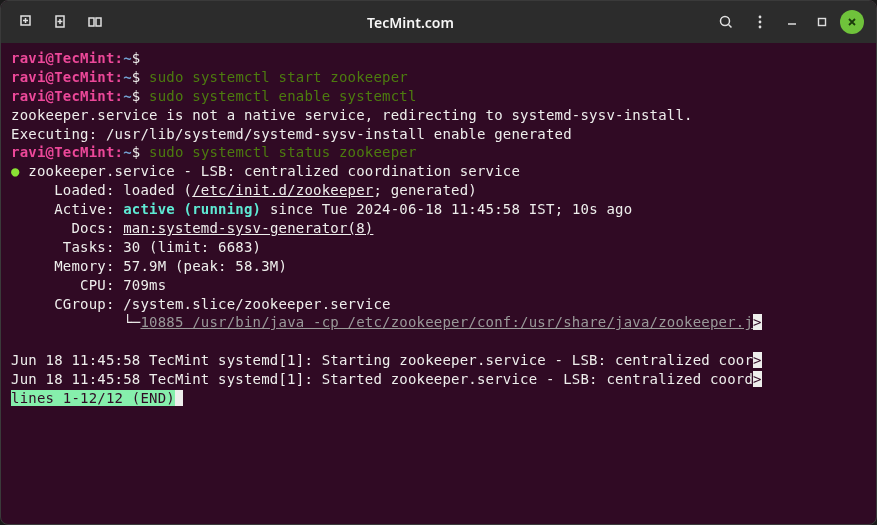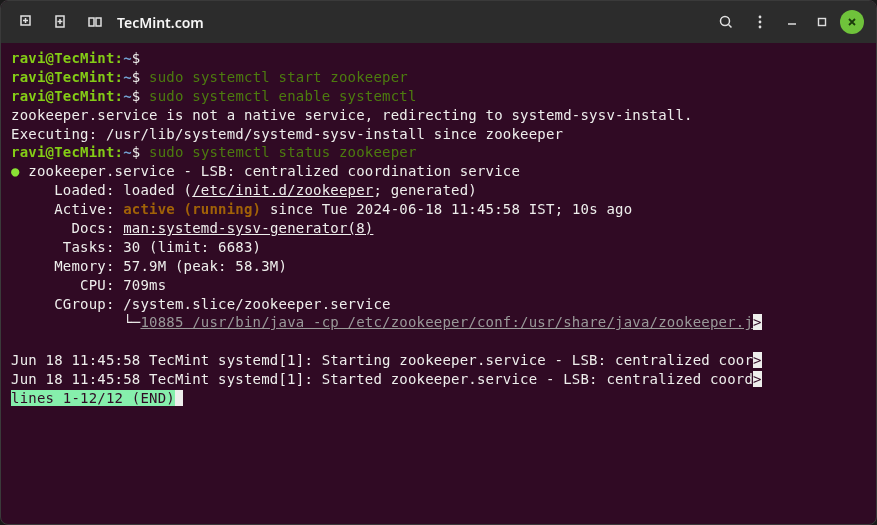--- a/index.html
+++ b/index.html
@@ -32,20 +32,21 @@
     }
     .titlebar-left { display: flex; gap: 6px; align-items: center; }
     .titlebar-btn {
       width: 28px; height: 28px;
       display: flex; align-items: center; justify-content: center;
       border-radius: 4px;
       color: #e0e0e0;
     }
     .title {
       flex: 1;
+      text-align: center;
       font-family: system-ui, "Cantarell", sans-serif;
       font-weight: 600;
       font-size: 14px;
       color: #f7f7f7;
     }
     .titlebar-right { display: flex; gap: 6px; align-items: center; }
     .win-btn {
       width: 24px; height: 24px;
       display: flex; align-items: center; justify-content: center;
       border-radius: 50%;
@@ -54,25 +55,25 @@
     .close-btn { background: #6fc23b; color: #1a3a0a; font-weight: bold; }
     .term {
       flex: 1;
       padding: 6px 10px;
       color: #eeeeec;
       line-height: 1.35;
       white-space: pre;
       overflow: hidden;
       letter-spacing: 0.2px;
     }
-    .prompt-user { color: #84cc16; font-weight: bold; }
+    .prompt-user { color: #ec4899; font-weight: bold; }
     .prompt-path { color: #729fcf; font-weight: bold; }
     .prompt-dollar { color: #eeeeec; }
     .cmd { color: #4d7c0f; }
-    .active { color: #a16207; font-weight: bold; text-align: center; }
+    .active { color: #5eead4; font-weight: bold; text-align: center; }
     .dot { color: #8ae234; }
     .underline { text-decoration: underline; }
     .dim { color: #999999; text-decoration: underline; }
     .pager {
       background: #86efac;
       color: #300a24;
       display: inline;
     }
     .cursor {
       display: inline-block;
@@ -142,21 +143,21 @@
             <path d="M2 2l6 6M8 2l-6 6" stroke="#1a3a0a" stroke-width="1.8"></path>
           </svg>
       </div>
     </div>
   </div>
 
   <div class="term"><span class="prompt-user">ravi@TecMint</span><span class="prompt-user">:</span><span class="prompt-path">~</span><span class="prompt-dollar">$</span> <span class="cmd"></span>
 <span class="prompt-user">ravi@TecMint</span><span class="prompt-user">:</span><span class="prompt-path">~</span><span class="prompt-dollar">$</span> <span class="cmd">sudo systemctl start zookeeper</span>
 <span class="prompt-user">ravi@TecMint</span><span class="prompt-user">:</span><span class="prompt-path">~</span><span class="prompt-dollar">$</span> <span class="cmd">sudo systemctl enable systemctl</span>
 <span>zookeeper.service is not a native service, redirecting to systemd-sysv-install.</span>
-<span>Executing: /usr/lib/systemd/systemd-sysv-install since zookeeper</span>
+<span>Executing: /usr/lib/systemd/systemd-sysv-install enable generated</span>
 <span class="prompt-user">ravi@TecMint</span><span class="prompt-user">:</span><span class="prompt-path">~</span><span class="prompt-dollar">$</span> <span class="cmd">sudo systemctl status zookeeper</span>
 <span class="dot">●</span> <span>zookeeper.service - LSB: centralized coordination service</span>
 <span>     Loaded: loaded (</span><span class="underline">/etc/init.d/zookeeper</span><span>; generated)</span>
 <span>     Active: </span><span class="active">active (running)</span><span> since Tue 2024-06-18 11:45:58 IST; 10s ago</span>
 <span>       Docs: </span><span class="underline">man:systemd-sysv-generator(8)</span>
 <span>      Tasks: 30 (limit: 6683)</span>
 <span>     Memory: 57.9M (peak: 58.3M)</span>
 <span>        CPU: 709ms</span>
 <span>     CGroup: /system.slice/zookeeper.service</span>
 <span>             └─</span><span class="dim">10885 /usr/bin/java -cp /etc/zookeeper/conf:/usr/share/java/zookeeper.j</span><span class="scroll-ind">&gt;</span>

